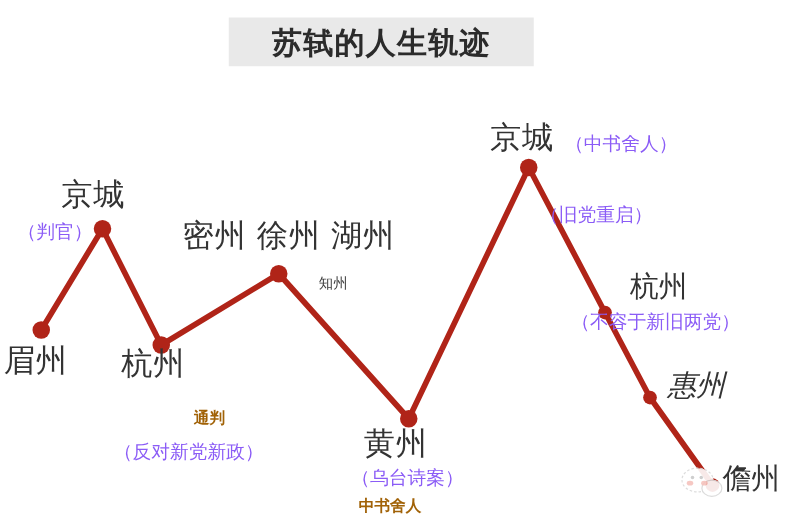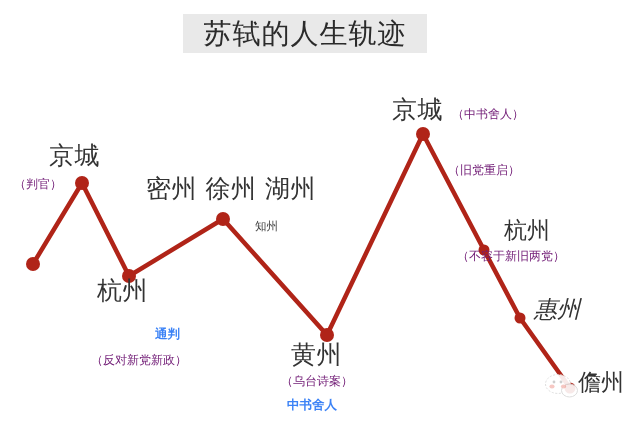--- a/index.html
+++ b/index.html
@@ -22,25 +22,26 @@
     left: 183px;
     top: 14px;
     width: 244px;
     height: 39px;
     background: #e9e9e9;
     display: flex;
     align-items: center;
     justify-content: center;
   }
   #title-text {
-    font-size: 28px;
+    font-size: 24px;
     color: #2b2b2b;
     letter-spacing: 1px;
     line-height: 1;
     white-space: nowrap;
+    font-weight: bold;
   }
 
   
   #chart-svg {
     position: absolute;
     left: 0;
     top: 0;
     width: 642px;
     height: 424px;
   }
@@ -55,26 +56,26 @@
   .lbl-city {
     font-size: 25px;
     color: #333333;
     letter-spacing: 0.5px;
   }
   .lbl-city-sm {
     font-size: 23px;
     color: #333333;
   }
   .lbl-note {
-    font-size: 12px;
-    color: #701a75;
+    font-size: 15px;
+    color: #8b5cf6;
   }
   .lbl-office {
     font-size: 12.5px;
-    color: #3b82f6;
+    color: #a16207;
     font-weight: bold;
   }
   .lbl-knowstate {
     font-size: 11.5px;
     color: #3d3d3d;
   }
 
   
   #watermark {
     position: absolute;
@@ -102,38 +103,39 @@
         <circle cx="129" cy="276" r="7" fill="#b02418"></circle>
         <circle cx="223" cy="219" r="7" fill="#b02418"></circle>
         <circle cx="327" cy="335" r="7" fill="#b02418"></circle>
         <circle cx="423" cy="134" r="7" fill="#b02418"></circle>
         <circle cx="484" cy="250" r="5.5" fill="#b02418"></circle>
         <circle cx="520" cy="318" r="5.5" fill="#b02418"></circle>
         <circle cx="570" cy="388" r="5.5" fill="#b02418"></circle>
       </g>
   </svg>
 
+  <div class="lbl lbl-city" style="left:3px; top:276px;">眉州</div>
 
   <div class="lbl lbl-city" style="left:49px; top:143px;">京城</div>
   <div class="lbl lbl-note" style="left:14px; top:178px;">（判官）</div>
 
   <div class="lbl lbl-city" style="left:97px; top:278px;">杭州</div>
   <div class="lbl lbl-note" style="left:91px; top:310px;margin-top:44px;">（反对新党新政）</div>
   <div class="lbl lbl-office" style="left:155px; top:328px;">通判</div>
 
   <div class="lbl lbl-city" style="left:146px; top:176px;">密州 徐州 湖州</div>
   <div class="lbl lbl-knowstate" style="left:255px; top:221px;">知州</div>
 
   <div class="lbl lbl-city" style="left:291px; top:342px;">黄州</div>
   <div class="lbl lbl-note" style="left:281px; top:375px;">（乌台诗案）</div>
   <div class="lbl lbl-office" style="left:287px; top:399px;">中书舍人</div>
 
   <div class="lbl lbl-city" style="left:392px; top:97px;">京城</div>
   <div class="lbl lbl-note" style="left:452px; top:108px;">（中书舍人）</div>
-  <div class="lbl lbl-note" style="left:448px; top:165px;font-family:Liberation Mono, monospace;">（旧党重启）</div>
+  <div class="lbl lbl-note" style="left:432px; top:165px;">（旧党重启）</div>
 
   <div class="lbl lbl-city-sm" style="left:504px; top:219px;">杭州</div>
   <div class="lbl lbl-note" style="left:457px; top:250px;">（不容于新旧两党）</div>
 
   <div class="lbl lbl-city-sm" style="left:534px; top:298px;font-style:italic;">惠州</div>
 
   <div class="lbl lbl-city-sm" style="left:578px; top:371px;font-family:Liberation Serif, serif;">儋州</div>
 
   <svg id="watermark" viewBox="0 0 34 26">
     <ellipse cx="13" cy="12" rx="12.5" ry="9.5" fill="#ffffff" stroke="#d9d9d9" stroke-width="1" stroke-dasharray="2 1.6"></ellipse>

